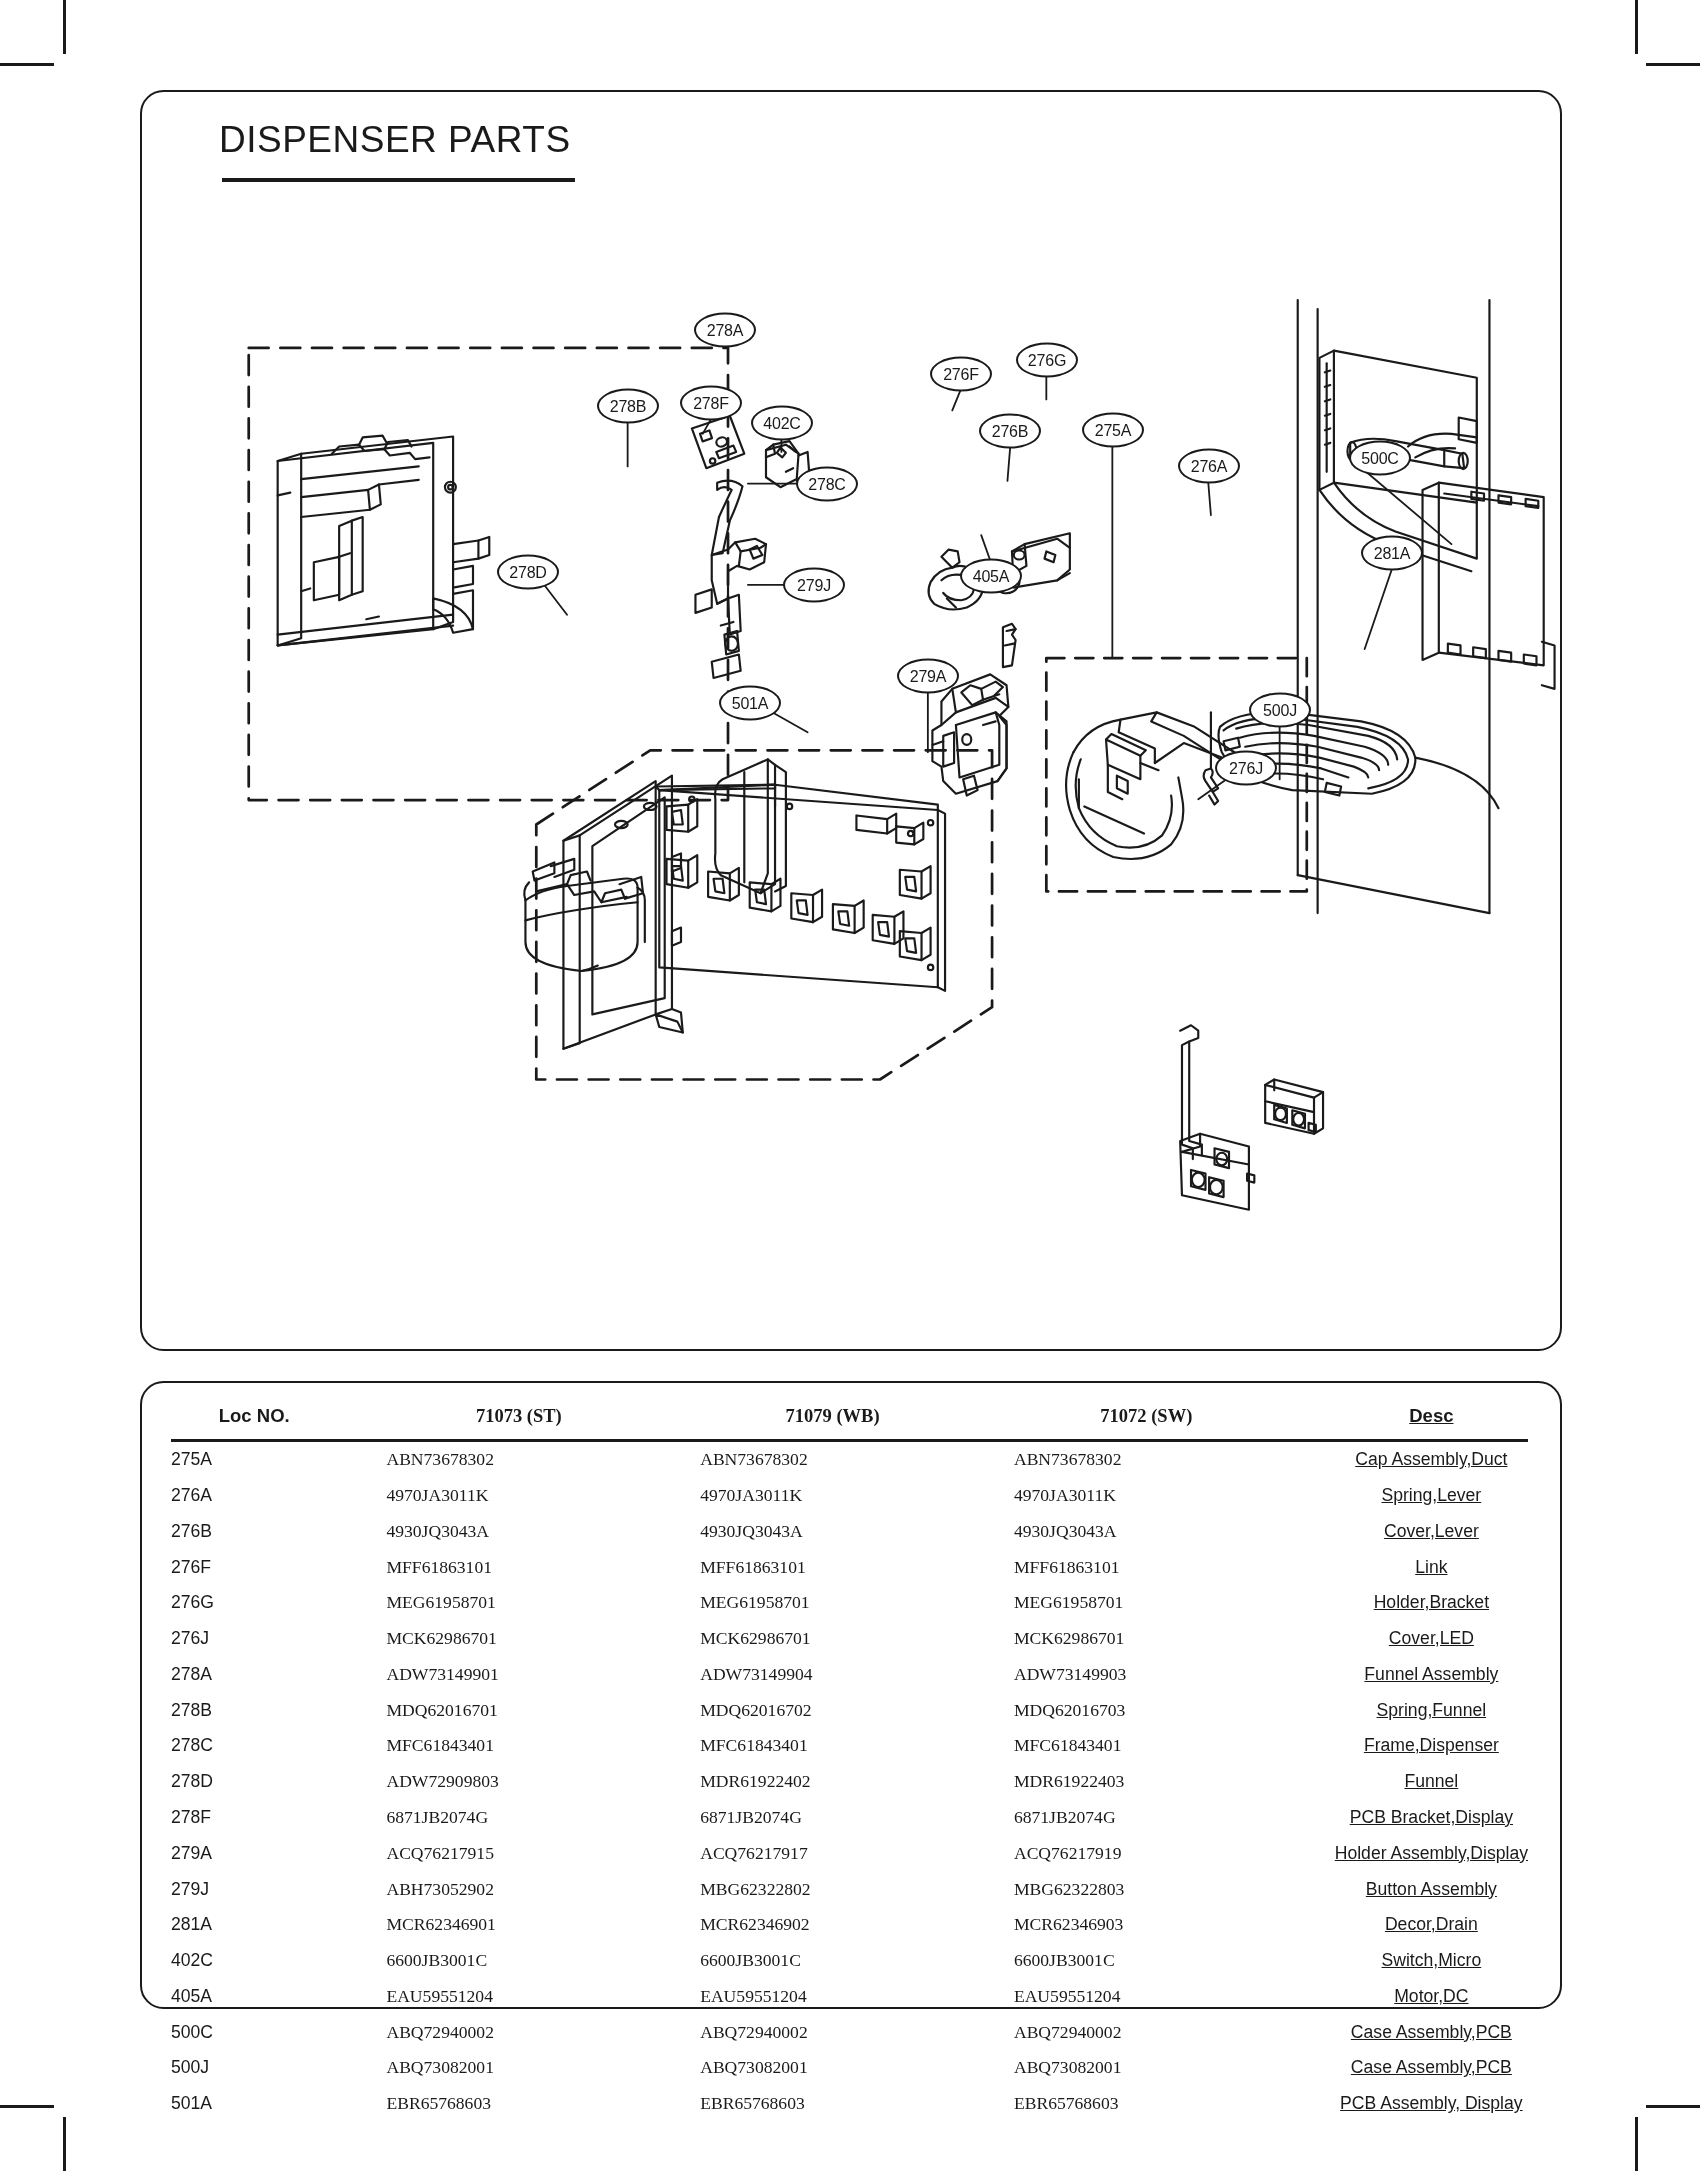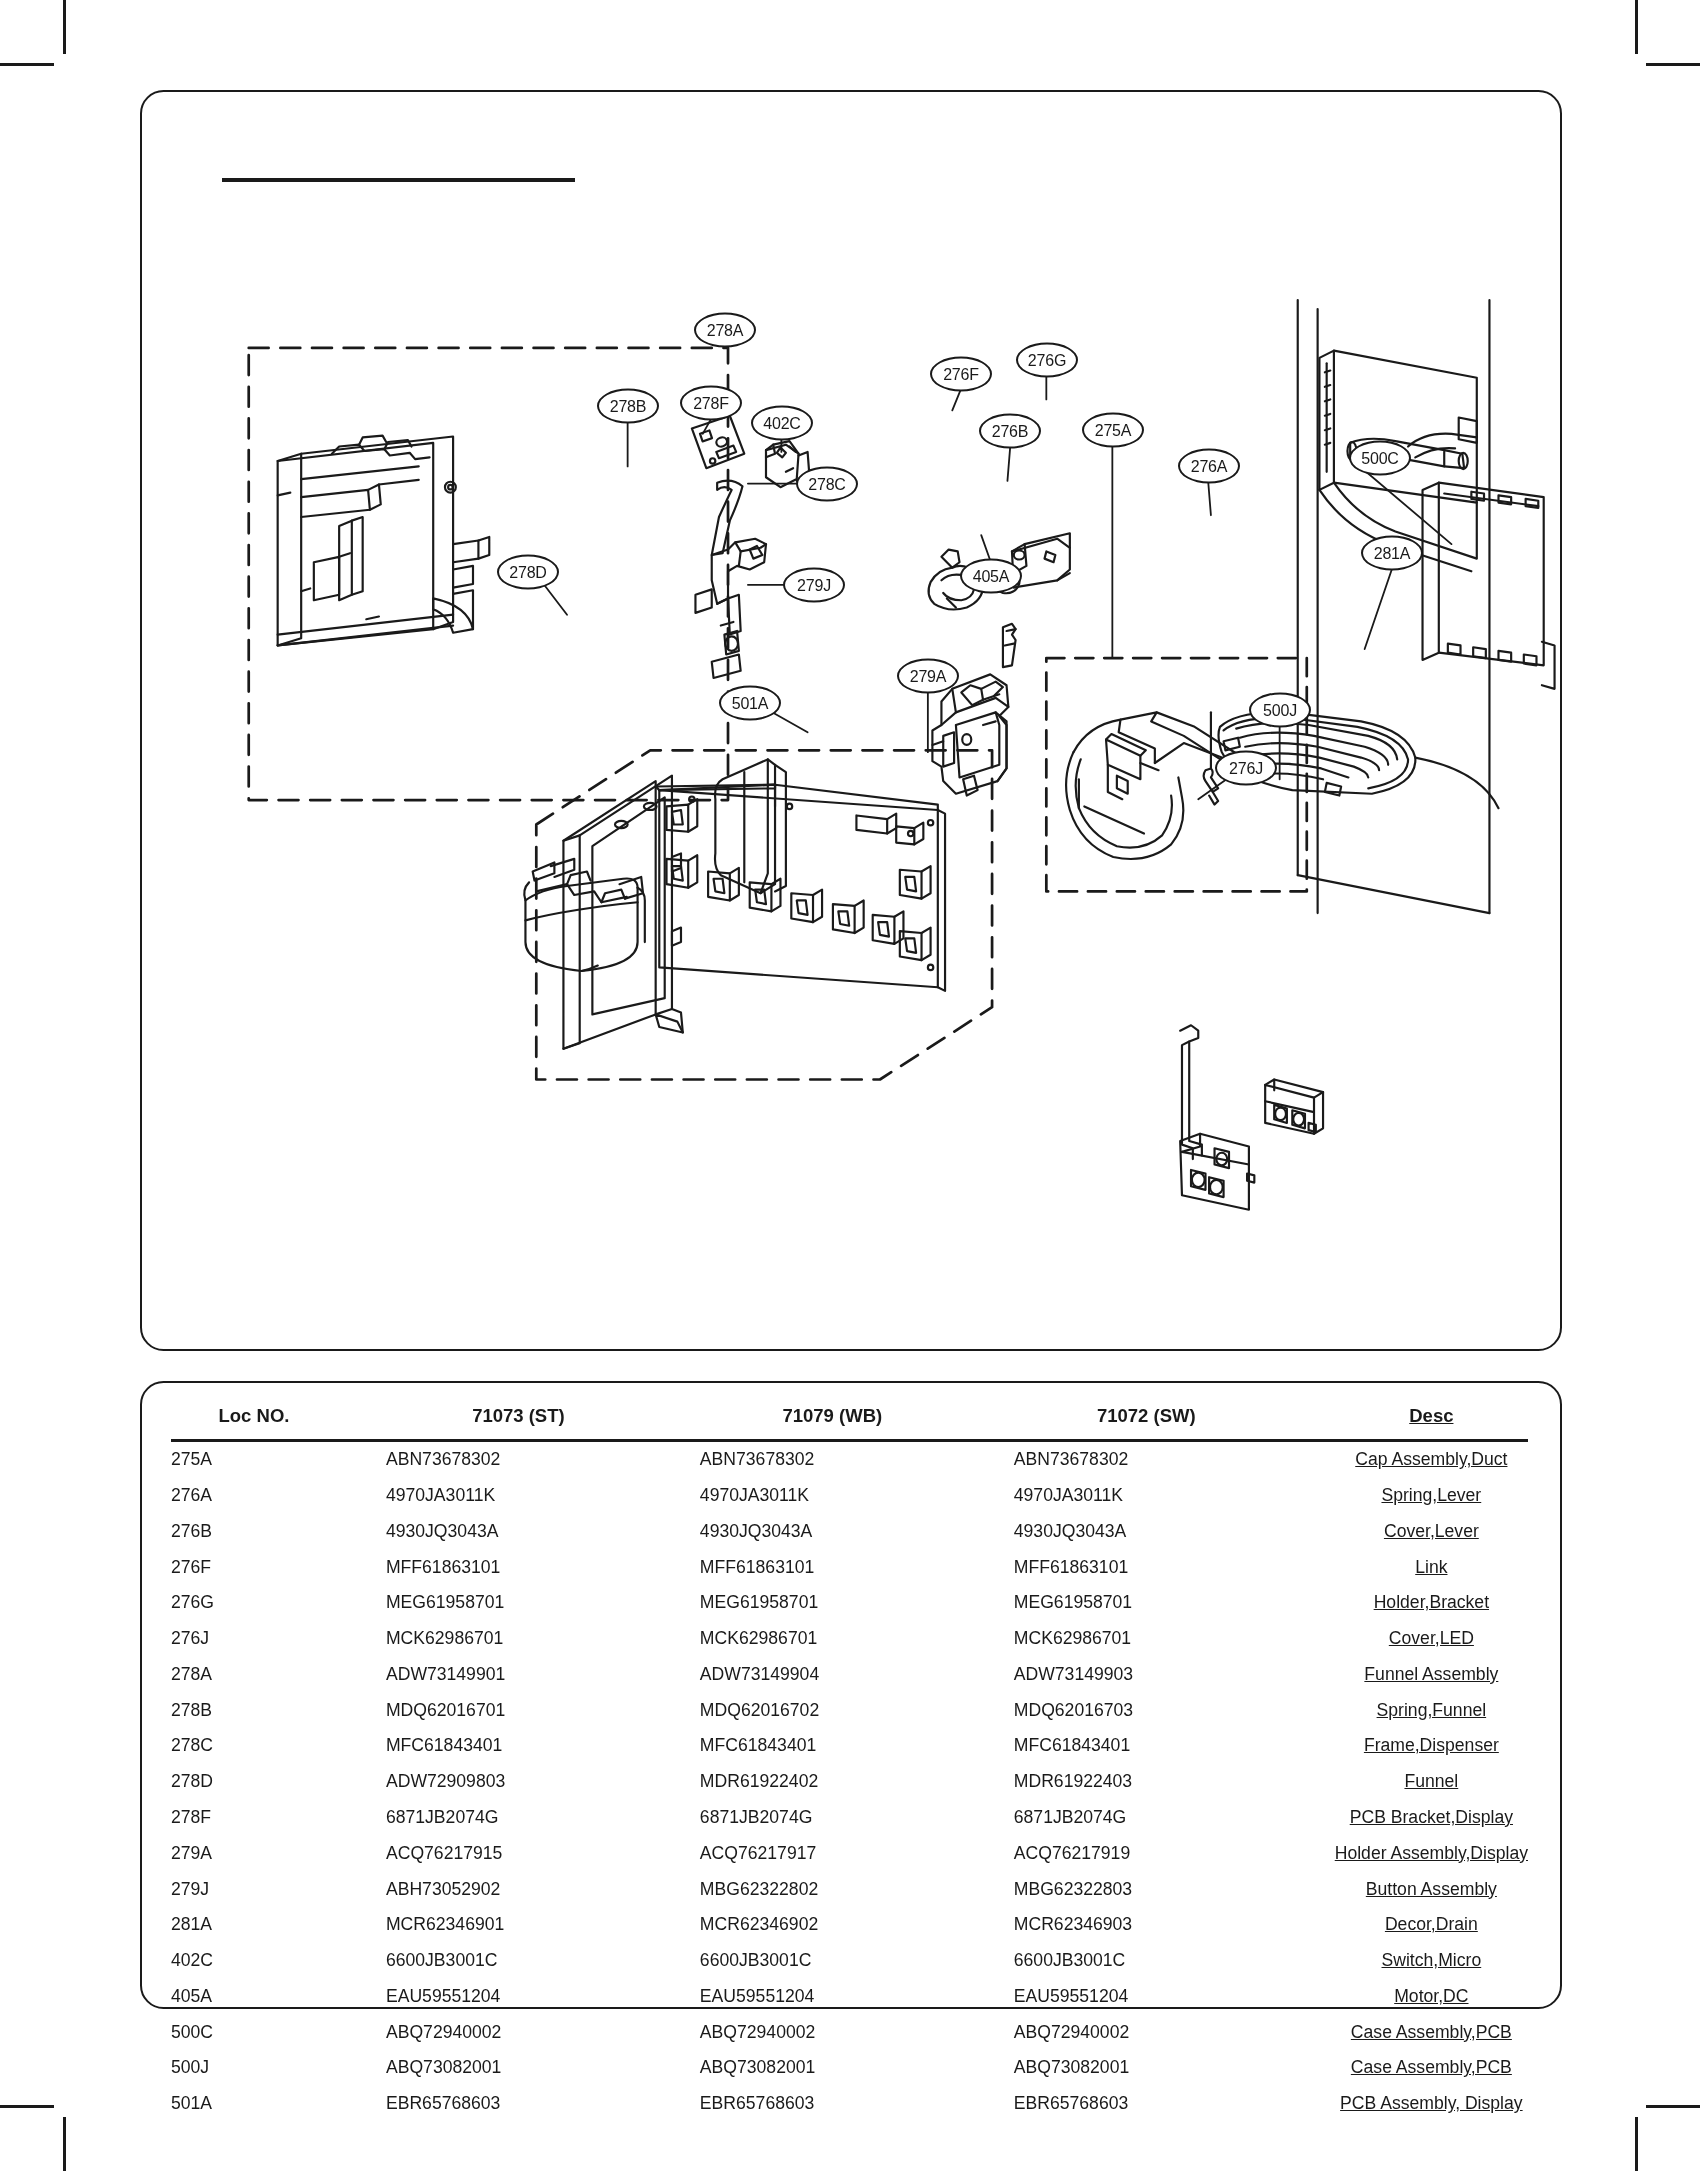--- a/index.html
+++ b/index.html
@@ -26,40 +26,41 @@
 
   
   .callout{position:absolute;width:58px;height:31px;border:2.2px solid #1a1a1a;
            border-radius:50%;background:#fff;display:flex;align-items:center;
            justify-content:center;font-size:16px;line-height:1;letter-spacing:-0.2px;
            transform:translate(-50%,-50%);z-index:5;}
   .tbl{position:absolute;left:29px;top:22px;width:1357px;border-collapse:collapse;}
   .tbl th{font-size:18.5px;font-weight:bold;padding:0 0 11.8px 0;text-align:center;white-space:nowrap;}
   .tbl td{font-size:17.6px;padding:7.4px 0;white-space:nowrap;}
   .c-loc{width:181px;text-align:left;padding-left:3.6px;}
-  .c-pn{width:288px;text-align:left;}
+  .c-pn{width:288px;text-align:left;font-family:Liberation Serif, serif;}
   .c-desc{text-align:center;}
   .tbl thead tr{border-bottom:3.2px solid #1a1a1a;}
   .tbl td.c-pn, .tbl th.c-pn{padding-left:49px;}
   .tbl td.c-desc, .tbl th.c-desc{padding-left:56px;text-decoration:underline;}
 </style>
 </head>
 <body>
 
 <div class="crop v" style="left:63px;top:0;"></div>
 <div class="crop h" style="left:0;top:63px;"></div>
 <div class="crop v" style="left:1635px;top:0;"></div>
 <div class="crop h" style="left:1646px;top:63px;"></div>
 <div class="crop v" style="left:63px;top:2117px;"></div>
 <div class="crop h" style="left:0;top:2105px;"></div>
 <div class="crop v" style="left:1635px;top:2117px;"></div>
 <div class="crop h" style="left:1646px;top:2105px;"></div>
 
 <div class="panel" id="diagram-panel">
 
+  <div id="page-title">DISPENSER PARTS</div>
   <div id="title-rule"></div>
 
   <svg id="diagram-svg" viewBox="0 0 1568 1390">
     <g fill="none" stroke="#1a1a1a" stroke-width="2.4" stroke-linejoin="round" stroke-linecap="round">
 
       <rect x="118" y="283" width="530" height="500" stroke-width="3" stroke-dasharray="22 13"></rect>
       <line x1="645" y1="280" x2="645" y2="283" stroke-width="2"></line>
 
       <g>
         <path d="M150 408 L322 388 L322 594 L150 612 Z"></path>

